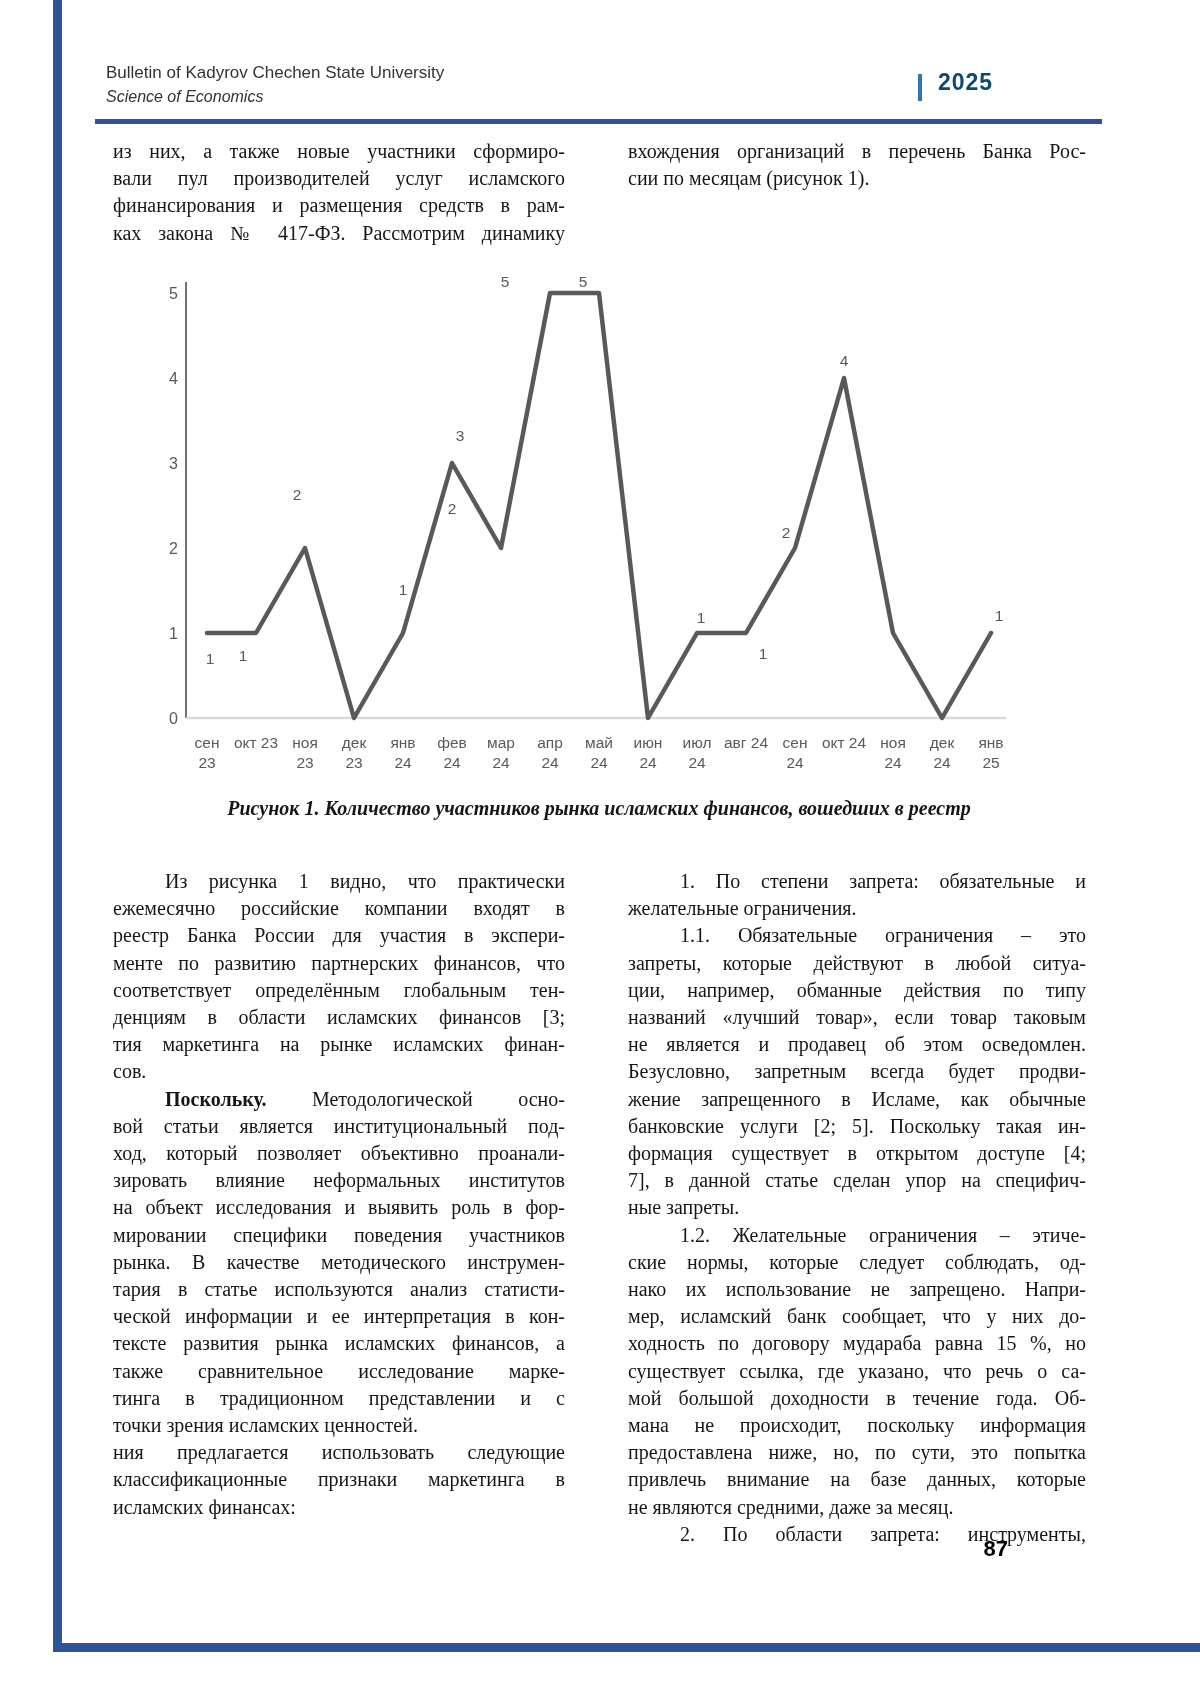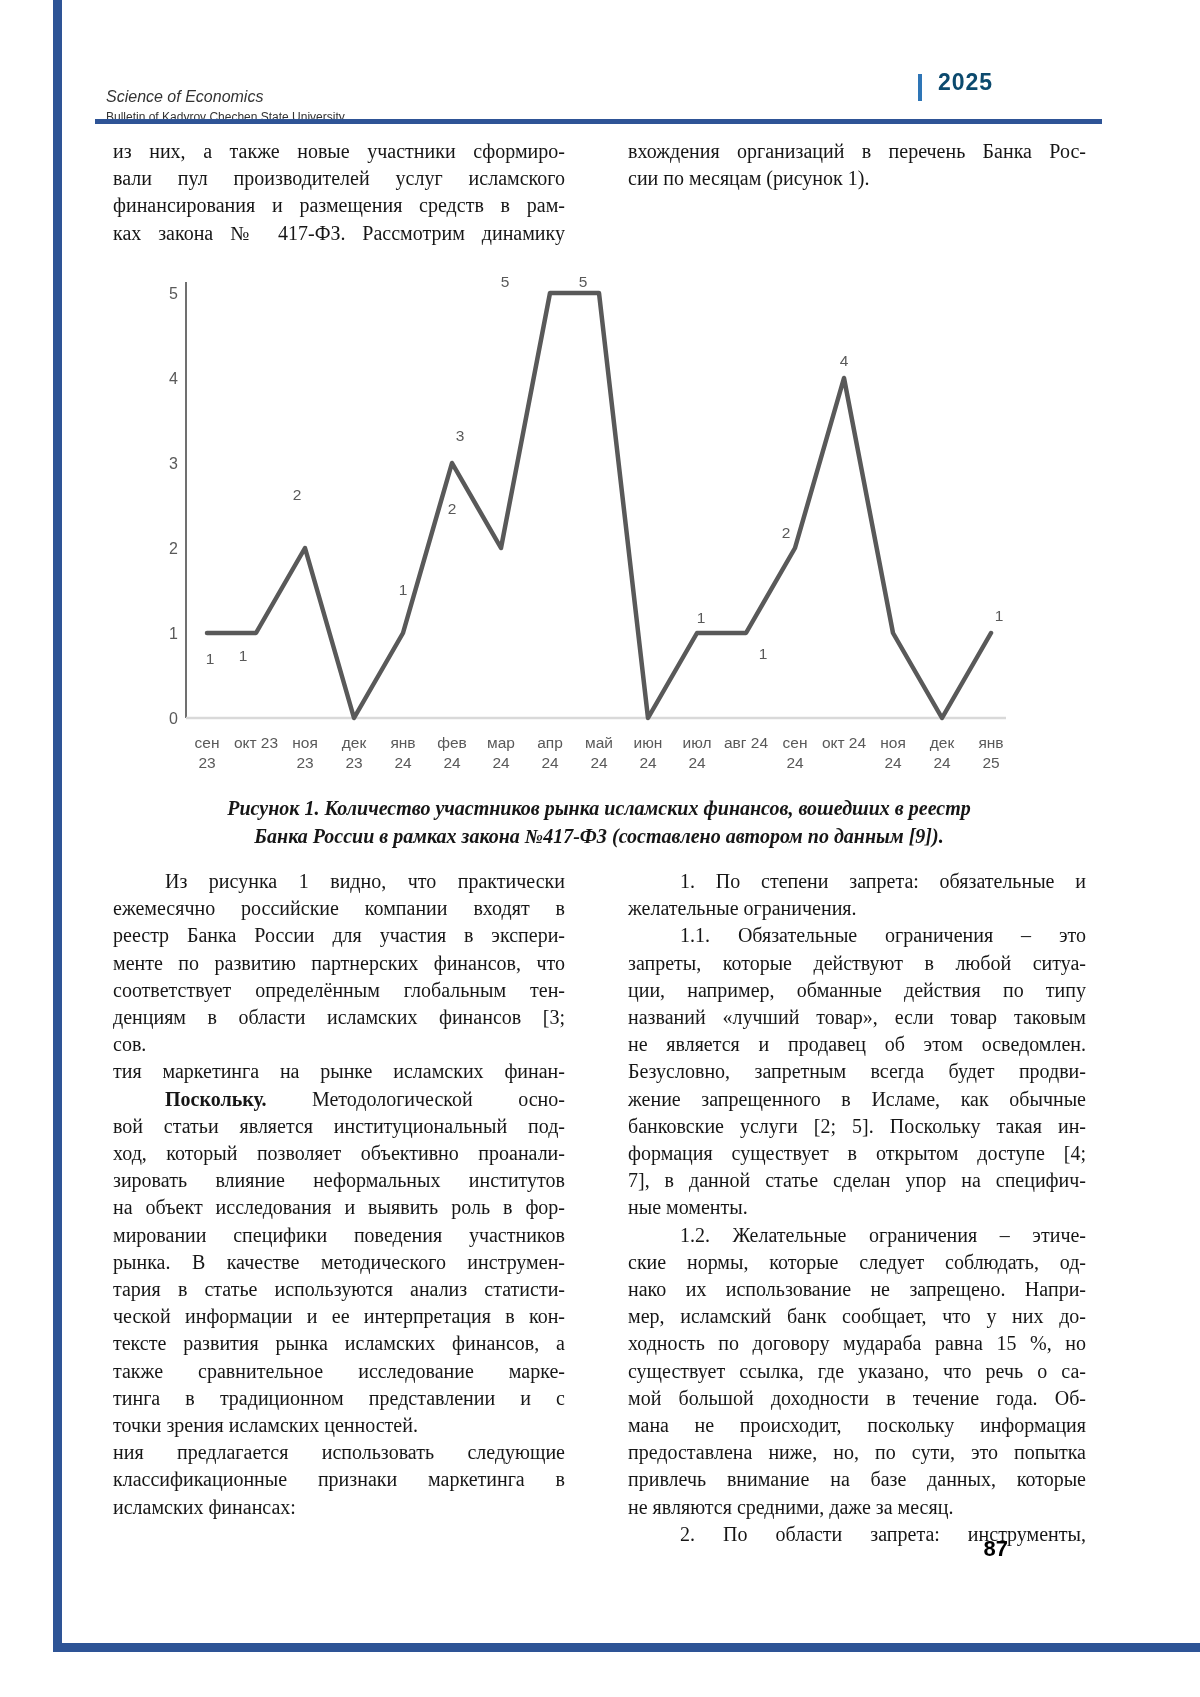--- a/index.html
+++ b/index.html
@@ -1,21 +1,21 @@
 <!DOCTYPE html>
 <html><head>
 <meta charset="utf-8">
 <style>
   html,body{margin:0;padding:0;}
   body{width:1200px;height:1697px;background:#ffffff;position:relative;overflow:hidden;
        font-family:"Liberation Serif",serif;color:#1a1a1a;}
   .abs{position:absolute;}
   .vbar{left:53px;top:0;width:9px;height:1652px;background:#2e5496;}
   .hbar{left:53px;top:1643px;width:1147px;height:9px;background:#2e5496;}
-  .jtitle{left:106px;top:63px;font-family:"Liberation Sans",sans-serif;font-size:12px;color:#333333;margin-top:47px;}
+  .jtitle{left:106px;top:63px;font-family:"Liberation Sans",sans-serif;font-size:17px;color:#333333;}
   .jsub{left:106px;top:88px;font-family:"Liberation Sans",sans-serif;font-style:italic;font-size:16px;color:#333333;}
   .yearbar{left:918px;top:74px;width:4px;height:27px;background:#2e75b6;}
   .year{left:938px;top:69px;font-family:"Liberation Sans",sans-serif;font-weight:bold;font-size:23px;color:#0c4a6e;letter-spacing:1px;}
   .hrule{left:95px;top:119px;width:1007px;height:5px;background:#2e5496;}
   .col{font-size:20px;line-height:27.2px;color:#161616;}
   .intro-left{left:113px;top:138px;width:452px;}
   .intro-right{left:628px;top:138px;width:458px;}
   .body-left{left:113px;top:868px;width:452px;}
   .body-right{left:628px;top:868px;width:458px;}
   .tline{text-align:justify;text-align-last:justify;}
@@ -99,32 +99,31 @@
       <text x="743" y="486" text-anchor="middle" fill="#595959" font-size="15.5" font-family="&quot;Liberation Sans&quot;, sans-serif">ноя</text>
       <text x="743" y="506" text-anchor="middle" fill="#595959" font-size="15.5" font-family="&quot;Liberation Sans&quot;, sans-serif">24</text>
       <text x="792" y="486" text-anchor="middle" fill="#595959" font-size="15.5" font-family="&quot;Liberation Sans&quot;, sans-serif">дек</text>
       <text x="792" y="506" text-anchor="middle" fill="#595959" font-size="15.5" font-family="&quot;Liberation Sans&quot;, sans-serif">24</text>
       <text x="841" y="486" text-anchor="middle" fill="#595959" font-size="15.5" font-family="&quot;Liberation Sans&quot;, sans-serif">янв</text>
       <text x="841" y="506" text-anchor="middle" fill="#595959" font-size="15.5" font-family="&quot;Liberation Sans&quot;, sans-serif">25</text>
     </svg></div>
 
 <div class="abs caption">
   <div>Рисунок 1. Количество участников рынка исламских финансов, вошедших в реестр</div>
-  <div>Банка России в рамках закона №417-ФЗ (составлено автором по данным [9]).</div>
 </div>
 
 <div class="abs col body-left" id="body-left">
     <div class="tline indent">Из рисунка 1 видно, что практически</div>
     <div class="tline">ежемесячно российские компании входят в</div>
     <div class="tline">реестр Банка России для участия в экспери-</div>
     <div class="tline">менте по развитию партнерских финансов, что</div>
     <div class="tline">соответствует определённым глобальным тен-</div>
     <div class="tline">денциям в области исламских финансов [3;</div>
+    <div class="tline">тия маркетинга на рынке исламских финан-</div>
     <div class="tline lastline">сов.</div>
-    <div class="tline">тия маркетинга на рынке исламских финан-</div>
     <div class="tline indent"><b>Поскольку.</b> Методологической осно-</div>
     <div class="tline">вой статьи является институциональный под-</div>
     <div class="tline">ход, который позволяет объективно проанали-</div>
     <div class="tline">зировать влияние неформальных институтов</div>
     <div class="tline">на объект исследования и выявить роль в фор-</div>
     <div class="tline">мировании специфики поведения участников</div>
     <div class="tline">рынка. В качестве методического инструмен-</div>
     <div class="tline">тария в статье используются анализ статисти-</div>
     <div class="tline">ческой информации и ее интерпретация в кон-</div>
     <div class="tline">тексте развития рынка исламских финансов, а</div>
@@ -141,21 +140,21 @@
     <div class="tline indent">1.1. Обязательные ограничения – это</div>
     <div class="tline">запреты, которые действуют в любой ситуа-</div>
     <div class="tline">ции, например, обманные действия по типу</div>
     <div class="tline">названий «лучший товар», если товар таковым</div>
     <div class="tline">не является и продавец об этом осведомлен.</div>
     <div class="tline">Безусловно, запретным всегда будет продви-</div>
     <div class="tline">жение запрещенного в Исламе, как обычные</div>
     <div class="tline">банковские услуги [2; 5]. Поскольку такая ин-</div>
     <div class="tline">формация существует в открытом доступе [4;</div>
     <div class="tline">7], в данной статье сделан упор на специфич-</div>
-    <div class="tline lastline">ные моменты.</div>
+    <div class="tline lastline">ные запреты.</div>
     <div class="tline indent">1.2. Желательные ограничения – этиче-</div>
     <div class="tline">ские нормы, которые следует соблюдать, од-</div>
     <div class="tline">нако их использование не запрещено. Напри-</div>
     <div class="tline">мер, исламский банк сообщает, что у них до-</div>
     <div class="tline">ходность по договору мудараба равна 15 %, но</div>
     <div class="tline">существует ссылка, где указано, что речь о са-</div>
     <div class="tline">мой большой доходности в течение года. Об-</div>
     <div class="tline">мана не происходит, поскольку информация</div>
     <div class="tline">предоставлена ниже, но, по сути, это попытка</div>
     <div class="tline">привлечь внимание на базе данных, которые</div>

